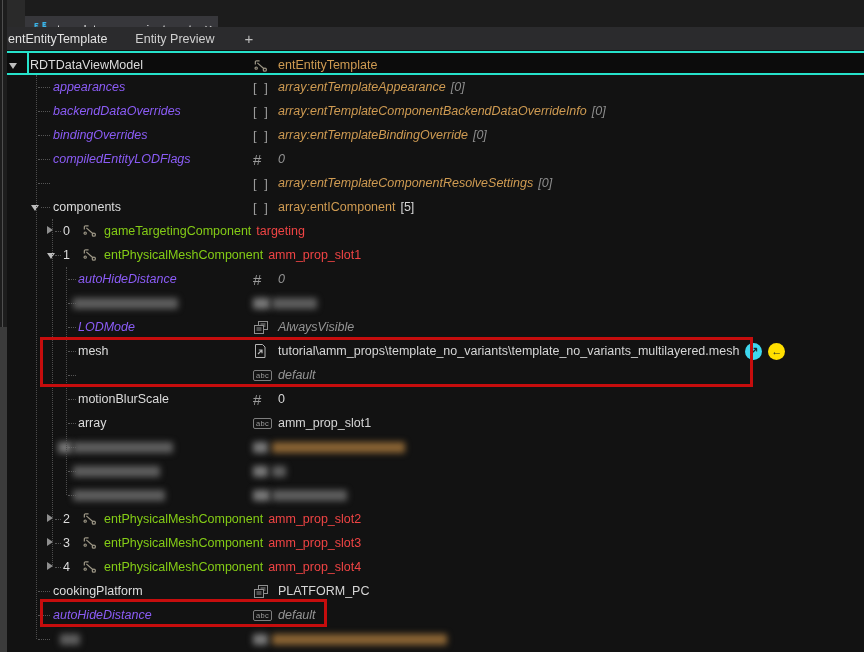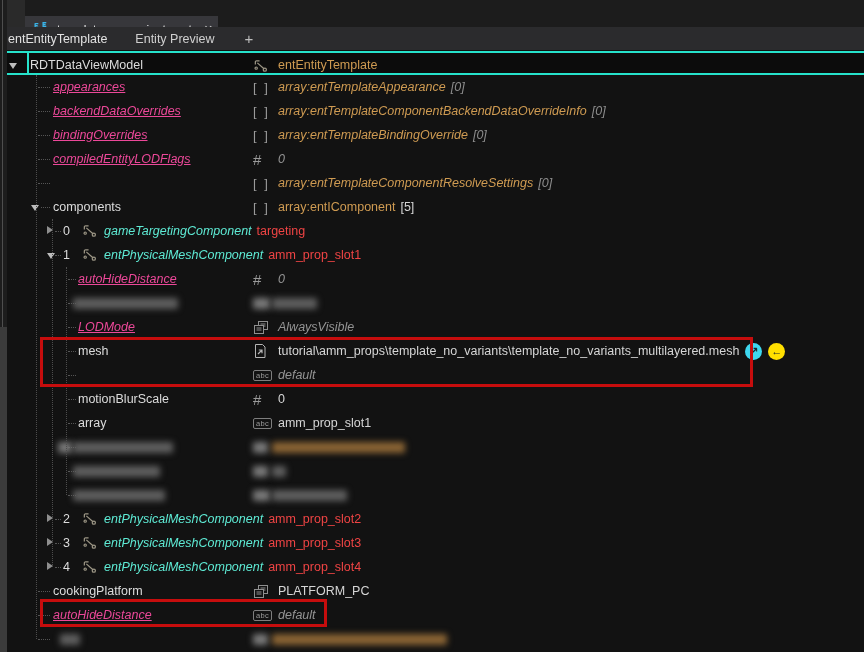--- a/index.html
+++ b/index.html
@@ -21,23 +21,23 @@
   .subtab{font-size:12.5px;color:#e2e2e2;margin-right:28px;cursor:pointer;white-space:nowrap;}
   .subtab.inactive{color:#d0d0d0;}
   .addtab{font-size:15px;color:#bdbdbd;cursor:pointer;margin-left:2px;}
 
   
   #tree{position:absolute;left:0;top:0;width:864px;height:652px;}
   .row{position:absolute;left:0;width:864px;height:24px;box-sizing:border-box;}
   .row.selected{background:#0c0c0c;border-top:2px solid #26e2cb;border-bottom:2px solid #26e2cb;}
   .row.selected::after{content:'';position:absolute;left:27px;top:0;bottom:0;width:2px;background:#26e2cb;}
   .lbl{position:absolute;top:0;line-height:24px;font-size:12.5px;color:#dcdcdc;white-space:nowrap;}
-  .lbl.def{color:#ec4899;font-style:italic;text-decoration:underline;}
+  .lbl.def{color:#8b5cf6;font-style:italic;}
   .ctext{position:absolute;left:104px;top:0;line-height:24px;font-size:12.5px;white-space:nowrap;}
-  .cls{color:#5eead4;font-style:italic;} .inst{color:#ef4444;margin-left:5px;}
+  .cls{color:#84cc16;} .inst{color:#ef4444;margin-left:5px;}
   .cicon{position:absolute;left:82px;top:4px;}
   .stub{position:absolute;top:12px;border-top:1px dotted #555555;}
   .guide{position:absolute;width:0;border-left:1px dotted #4d4d4d;}
   .exp{position:absolute;width:0;height:0;cursor:pointer;}
   .exp.down{border-left:4.5px solid transparent;border-right:4.5px solid transparent;border-top:6px solid #bdbdbd;top:10px;}
   .exp.right{border-top:4.5px solid transparent;border-bottom:4.5px solid transparent;border-left:6px solid #8f8f8f;top:7px;}
   .val{position:absolute;left:253px;top:0;height:24px;display:flex;align-items:center;}
   .vicon{width:22px;display:flex;align-items:center;}
   .vtext{font-size:12.5px;color:#d6d6d6;margin-left:3px;white-space:nowrap;}
   .vtext.gold{color:#cf9b52;}

